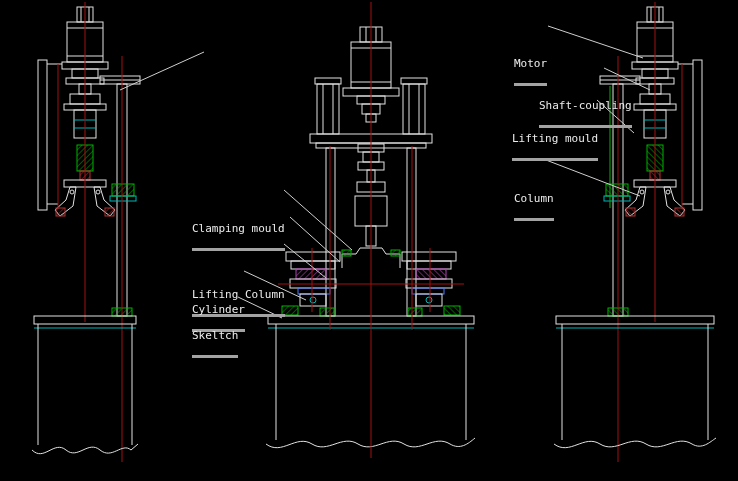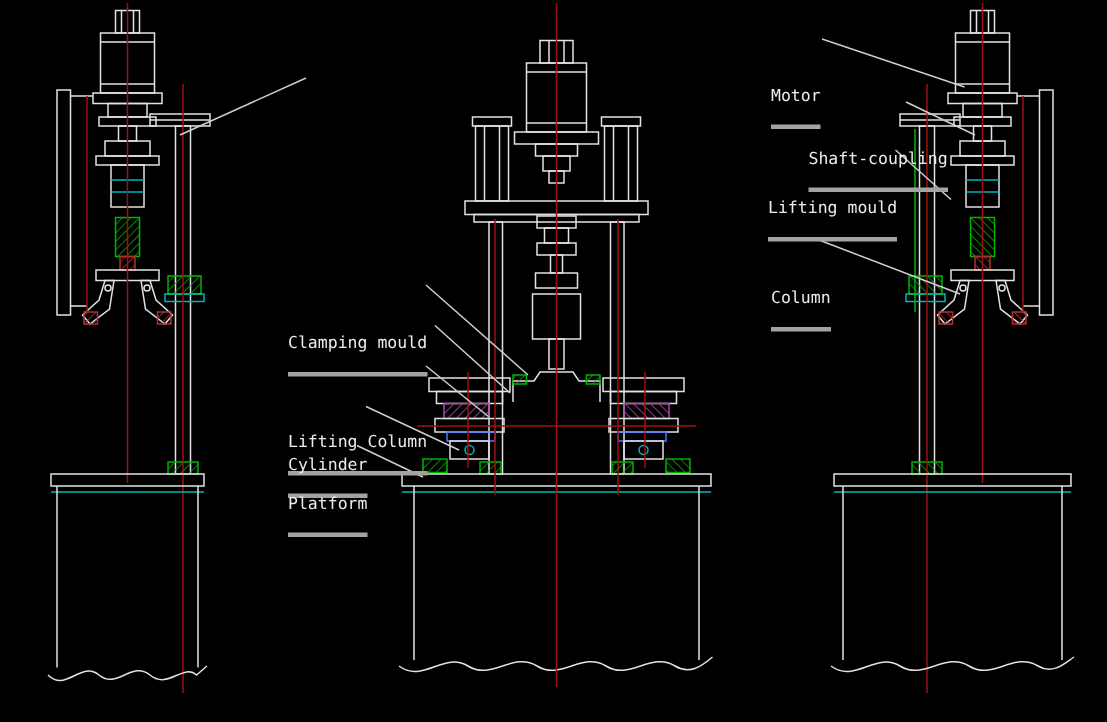--- a/index.html
+++ b/index.html
@@ -205,14 +205,14 @@
     </g>
   </svg>
 
   <div class="label" style="left:514px;top:12px">Motor</div>
   <div class="label" style="left:539px;top:54px">Shaft-coupling</div>
   <div class="label" style="left:512px;top:87px">Lifting mould</div>
   <div class="label" style="left:514px;top:147px">Column</div>
   <div class="label" style="left:192px;top:177px">Clamping mould</div>
   <div class="label" style="left:192px;top:243px">Lifting Column</div>
   <div class="label" style="left:192px;top:258px">Cylinder</div>
-  <div class="label" style="left:192px;top:284px">Platform</div>
+  <div class="label" style="left:192px;top:284px">Skeltch</div>
 </div>
 
 </body></html>

